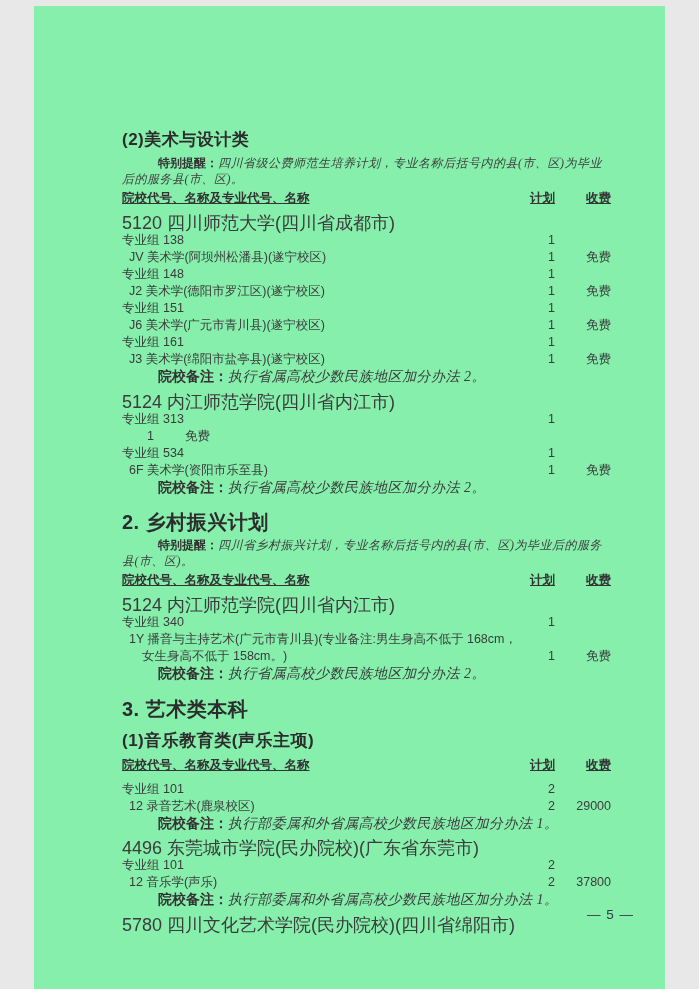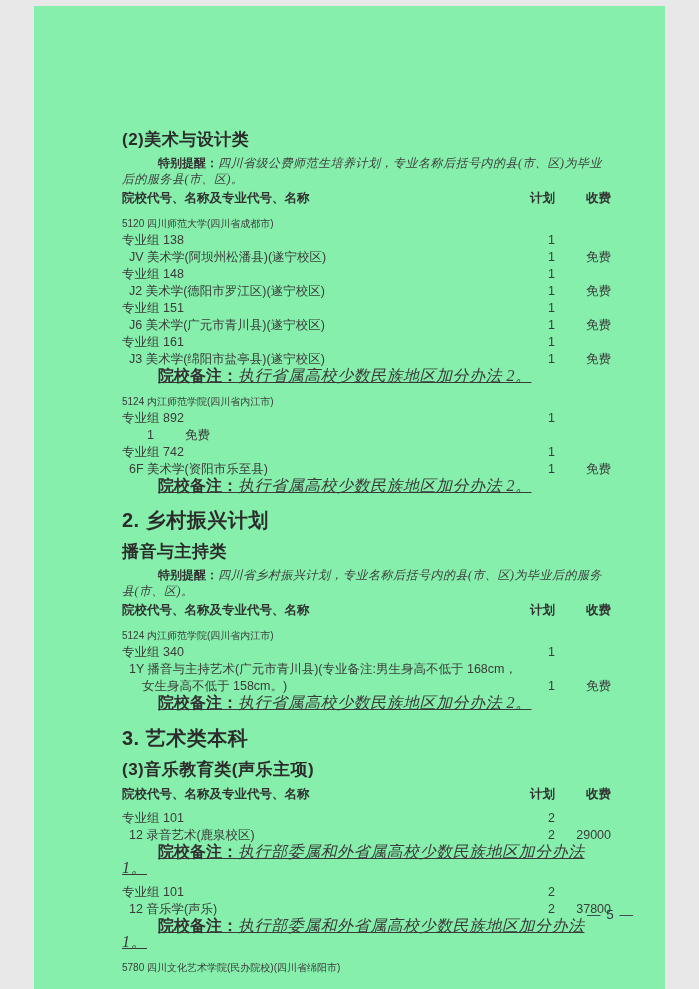--- a/index.html
+++ b/index.html
@@ -23,29 +23,30 @@
   .block-notice { font-size:12px; line-height:15.5px; color:#3f3f3f; }
   .notice-label, .remark-label { font-weight:bold; font-style:normal; color:#333;padding-left:36px; }
   .notice-text, .remark-text {
     font-family:"Liberation Serif","DejaVu Serif",serif;
     font-style:italic; letter-spacing:0.5px;
   }
   .block-thead {
     display:flex; align-items:flex-end;
     font-size:12.5px; font-weight:bold; color:#333;
     margin:3px 0 7px;
+    text-decoration:underline;
   }
   .row { display:flex; align-items:flex-end; font-size:12.5px; line-height:17px; }
   .cell-name { flex:1; }
   .cell-plan { width:32px; text-align:right; }
   .cell-fee  { width:56px; padding-left:14px;text-align:right; }
-  .row-school { margin-top:8px; font-size:10px; line-height:17px; }
+  .row-school { margin-top:8px; font-size:18px; line-height:17px; }
   .row-major .cell-name { padding-left:7px; }
   .major-line2 { padding-left:13px; }
-  .block-remark { font-size:16px; line-height:16.5px; margin-bottom:7px;text-decoration:underline; }
+  .block-remark { font-size:14px; line-height:16.5px; margin-bottom:7px; }
   .footer {
     position:absolute; left:553px; top:901px;
     font-size:13.5px; color:#33384a; letter-spacing:1px;
   }
 </style>
 </head>
 <body>
 
 <div class="page">
   <div class="content" id="content">
@@ -93,41 +94,40 @@
         <div class="cell-fee"></div>
       </div>
       <div class="row row-major">
         <div class="cell-name">J3 美术学(绵阳市盐亭县)(遂宁校区)</div>
         <div class="cell-plan">1</div>
         <div class="cell-fee">免费</div>
       </div>
       <div class="block-remark"><span class="remark-label">院校备注：</span><span class="remark-text">执行省属高校少数民族地区加分办法 2。</span></div>
       <div class="row row-school">5124 内江师范学院(四川省内江市)</div>
       <div class="row row-group">
-        <div class="cell-name">专业组 892</div>
+        <div class="cell-name">专业组 313</div>
         <div class="cell-plan">1</div>
         <div class="cell-fee"></div>
       </div>
       <div class="row row-major">
         <div class="cell-plan">1</div>
         <div class="cell-fee">免费</div>
       </div>
       <div class="row row-group">
-        <div class="cell-name">专业组 742</div>
+        <div class="cell-name">专业组 534</div>
         <div class="cell-plan">1</div>
         <div class="cell-fee"></div>
       </div>
       <div class="row row-major">
         <div class="cell-name">6F 美术学(资阳市乐至县)</div>
         <div class="cell-plan">1</div>
         <div class="cell-fee">免费</div>
       </div>
       <div class="block-remark"><span class="remark-label">院校备注：</span><span class="remark-text">执行省属高校少数民族地区加分办法 2。</span></div>
       <div class="block-section">2. 乡村振兴计划</div>
-      <div class="block-category">播音与主持类</div>
       <div class="block-notice"><span class="notice-label">特别提醒：</span><span class="notice-text">四川省乡村振兴计划，专业名称后括号内的县(市、区)为毕业后的服务县(市、区)。</span></div>
       <div class="block-thead">
         <div class="cell-name">院校代号、名称及专业代号、名称</div>
         <div class="cell-plan">计划</div>
         <div class="cell-fee">收费</div>
       </div>
       <div class="row row-school">5124 内江师范学院(四川省内江市)</div>
       <div class="row row-group">
         <div class="cell-name">专业组 340</div>
         <div class="cell-plan">1</div>
@@ -136,37 +136,38 @@
       <div class="row row-major">
         <div class="cell-name">
           <div class="major-line1">1Y 播音与主持艺术(广元市青川县)(专业备注:男生身高不低于 168cm，</div>
           <div class="major-line2">女生身高不低于 158cm。)</div>
         </div>
         <div class="cell-plan">1</div>
         <div class="cell-fee">免费</div>
       </div>
       <div class="block-remark"><span class="remark-label">院校备注：</span><span class="remark-text">执行省属高校少数民族地区加分办法 2。</span></div>
       <div class="block-section">3. 艺术类本科</div>
-      <div class="block-category">(3)音乐教育类(声乐主项)</div>
+      <div class="block-category">(1)音乐教育类(声乐主项)</div>
       <div class="block-thead">
         <div class="cell-name">院校代号、名称及专业代号、名称</div>
         <div class="cell-plan">计划</div>
         <div class="cell-fee">收费</div>
       </div>
       <div class="row row-group">
         <div class="cell-name">专业组 101</div>
         <div class="cell-plan">2</div>
         <div class="cell-fee"></div>
       </div>
       <div class="row row-major">
         <div class="cell-name">12 录音艺术(鹿泉校区)</div>
         <div class="cell-plan">2</div>
         <div class="cell-fee">29000</div>
       </div>
       <div class="block-remark"><span class="remark-label">院校备注：</span><span class="remark-text">执行部委属和外省属高校少数民族地区加分办法 1。</span></div>
+      <div class="row row-school">4496 东莞城市学院(民办院校)(广东省东莞市)</div>
       <div class="row row-group">
         <div class="cell-name">专业组 101</div>
         <div class="cell-plan">2</div>
         <div class="cell-fee"></div>
       </div>
       <div class="row row-major">
         <div class="cell-name">12 音乐学(声乐)</div>
         <div class="cell-plan">2</div>
         <div class="cell-fee">37800</div>
       </div>

